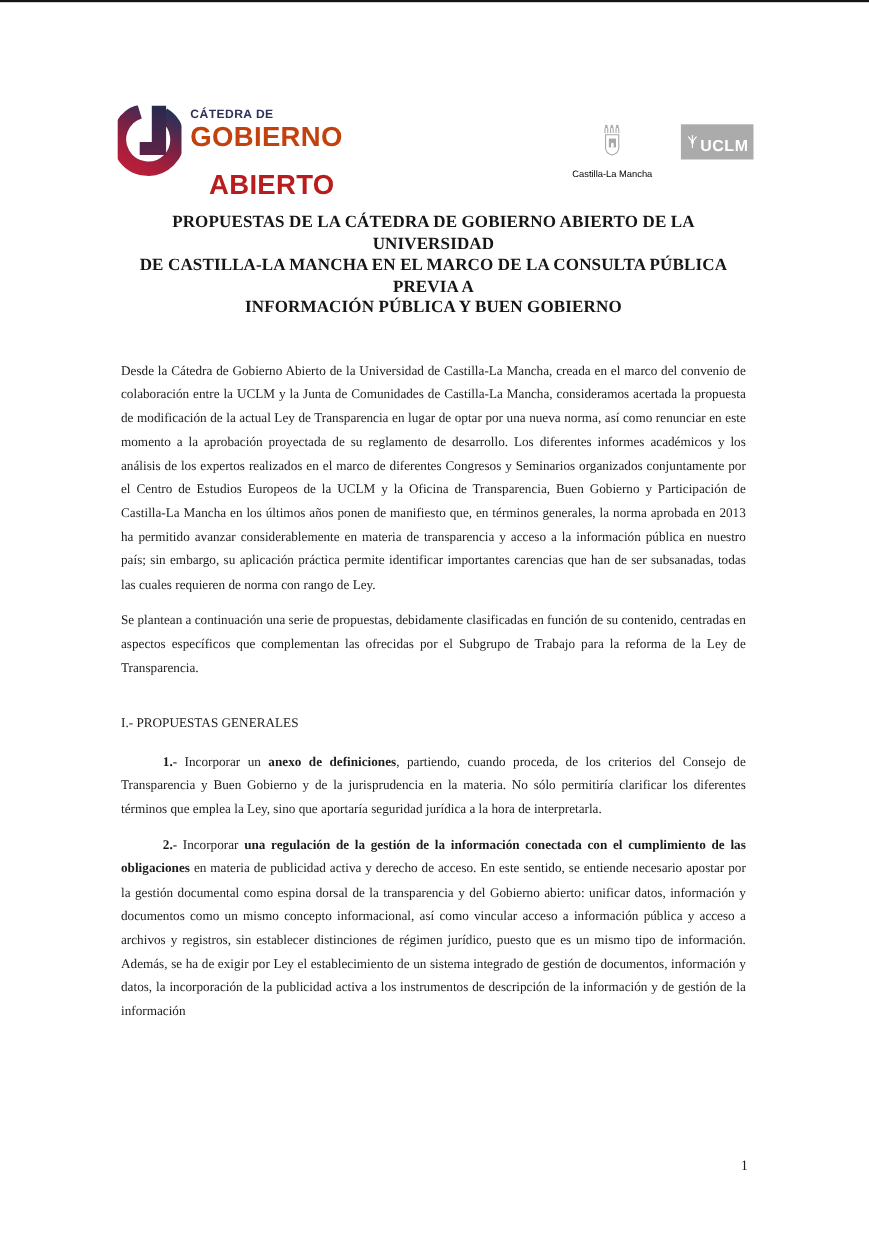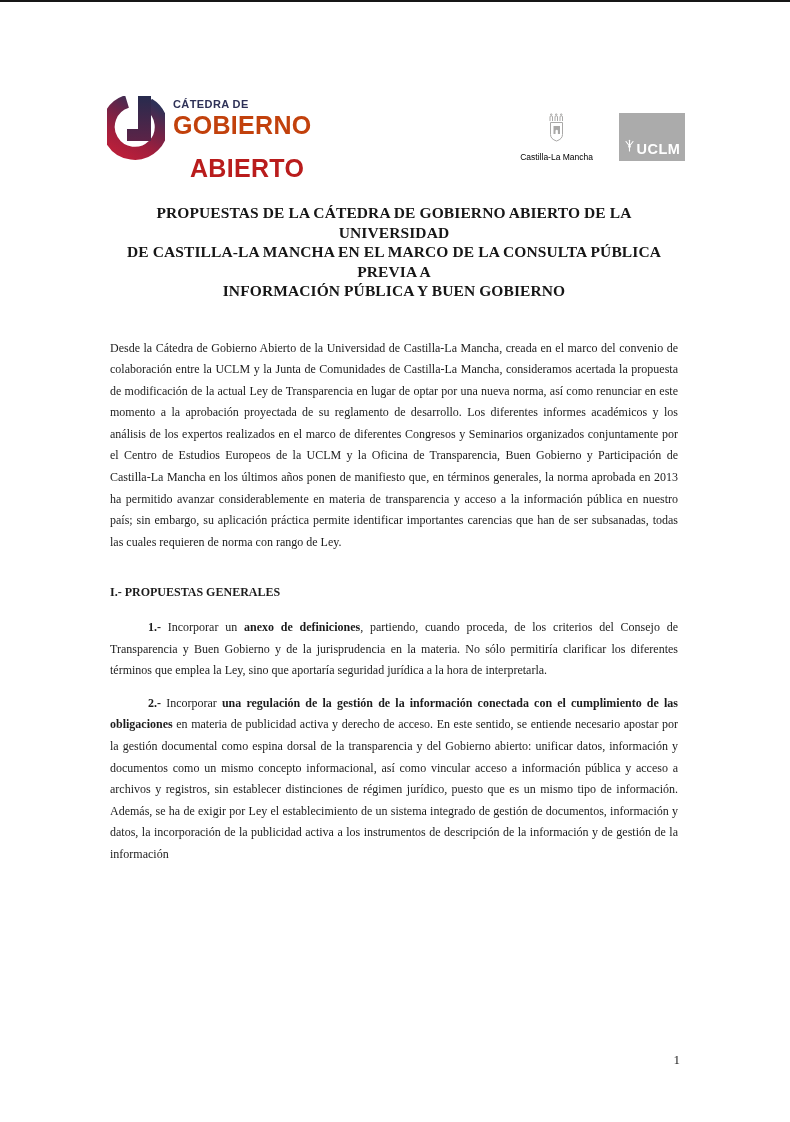--- a/index.html
+++ b/index.html
@@ -18,31 +18,31 @@
   .brand{display:flex;gap:8px;}
   .brand-icon{width:58px;height:76px;flex:0 0 auto;}
   .brand-text{padding-top:3px;font-family:"Liberation Sans", sans-serif;font-weight:bold;line-height:1;}
   .brand-kicker{color:#2e3157;font-size:11px;letter-spacing:.4px;margin-bottom:3px;}
   .brand-line{font-size:25px;letter-spacing:.3px;color:#c2410c;}
   .brand-line.l2{margin-left:17px;color:#b91c1c;margin-top:18px;}
 
   .partners{display:flex;align-items:flex-start;gap:26px;padding-top:17px;}
   .jccm{text-align:center;font-family:"Liberation Sans", sans-serif;color:#000000;}
   .jccm-label{font-size:8.5px;margin-top:2px;white-space:nowrap;}
-  .uclm-box{width:66px;height:48px;background:#ababab;display:flex;align-items:flex-end;justify-content:center;gap:2px;
+  .uclm-box{width:66px;height:32px;background:#ababab;display:flex;align-items:flex-end;justify-content:center;gap:2px;
     padding-bottom:5px;box-sizing:border-box;font-family:"Liberation Sans", sans-serif;}
   .uclm-label{color:#ffffff;font-weight:bold;font-size:14.5px;letter-spacing:.5px;line-height:1;}
 
   
-  .content{position:absolute;top:192px;left:110px;width:568px;margin-top:11px;}
+  .content{position:absolute;top:192px;left:110px;width:568px;}
   .doc-title{font-weight:bold;text-align:center;font-size:15.5px;line-height:19.5px;letter-spacing:.1px;color:#161616;}
   .copy{margin-top:37px;font-size:12px;line-height:21.6px;text-align:justify;}
   .para{margin:0 0 11px;}
   .para:last-child{margin-bottom:0;}
-  .section-heading{font-weight:bold;margin:29px 0 13px;text-align:left;}
+  .section-heading{font-weight:normal;margin:29px 0 13px;text-align:left;}
   .item{text-indent:38px;margin:0 0 11px;}
   b{font-weight:bold;}
 
   .page-num{position:absolute;top:1052px;left:110px;width:570px;text-align:right;font-size:13px;color:#1c1c1c;}
 </style>
 </head>
 <body>
 
 <div class="top-edge"></div>
 
@@ -118,20 +118,21 @@
 <div class="content">
 
   <div class="doc-title">
     <div>PROPUESTAS DE LA CÁTEDRA DE GOBIERNO ABIERTO DE LA UNIVERSIDAD</div>
     <div>DE CASTILLA-LA MANCHA EN EL MARCO DE LA CONSULTA PÚBLICA PREVIA A</div>
     <div>INFORMACIÓN PÚBLICA Y BUEN GOBIERNO</div>
   </div>
 
   <div class="copy">
     <p class="para">Desde la Cátedra de Gobierno Abierto de la Universidad de Castilla-La Mancha, creada en el marco del convenio de colaboración entre la UCLM y la Junta de Comunidades de Castilla-La Mancha, consideramos acertada la propuesta de modificación de la actual Ley de Transparencia en lugar de optar por una nueva norma, así como renunciar en este momento a la aprobación proyectada de su reglamento de desarrollo. Los diferentes informes académicos y los análisis de los expertos realizados en el marco de diferentes Congresos y Seminarios organizados conjuntamente por el Centro de Estudios Europeos de la UCLM y la Oficina de Transparencia, Buen Gobierno y Participación de Castilla-La Mancha en los últimos años ponen de manifiesto que, en términos generales, la norma aprobada en 2013 ha permitido avanzar considerablemente en materia de transparencia y acceso a la información pública en nuestro país; sin embargo, su aplicación práctica permite identificar importantes carencias que han de ser subsanadas, todas las cuales requieren de norma con rango de Ley.</p>
+    <p class="para">Se plantean a continuación una serie de propuestas, debidamente clasificadas en función de su contenido, centradas en aspectos específicos que complementan las ofrecidas por el Subgrupo de Trabajo para la reforma de la Ley de Transparencia.</p>
 
     <p class="para section-heading">I.- PROPUESTAS GENERALES</p>
 
     <p class="para item"><b>1.-</b><span> Incorporar un </span><b>anexo de definiciones</b><span>, partiendo, cuando proceda, de los criterios del Consejo de Transparencia y Buen Gobierno y de la jurisprudencia en la materia. No sólo permitiría clarificar los diferentes términos que emplea la Ley, sino que aportaría seguridad jurídica a la hora de interpretarla.</span></p>
 
     <p class="para item"><b>2.-</b><span> Incorporar </span><b>una regulación de la gestión de la información conectada con el cumplimiento de las obligaciones</b><span> en materia de publicidad activa y derecho de acceso. En este sentido, se entiende necesario apostar por la gestión documental como espina dorsal de la transparencia y del Gobierno abierto: unificar datos, información y documentos como un mismo concepto informacional, así como vincular acceso a información pública y acceso a archivos y registros, sin establecer distinciones de régimen jurídico, puesto que es un mismo tipo de información. Además, se ha de exigir por Ley el establecimiento de un sistema integrado de gestión de documentos, información y datos, la incorporación de la publicidad activa a los instrumentos de descripción de la información y de gestión de la información</span></p>
   </div>
 </div>
 
 <div class="page-num">1</div>

